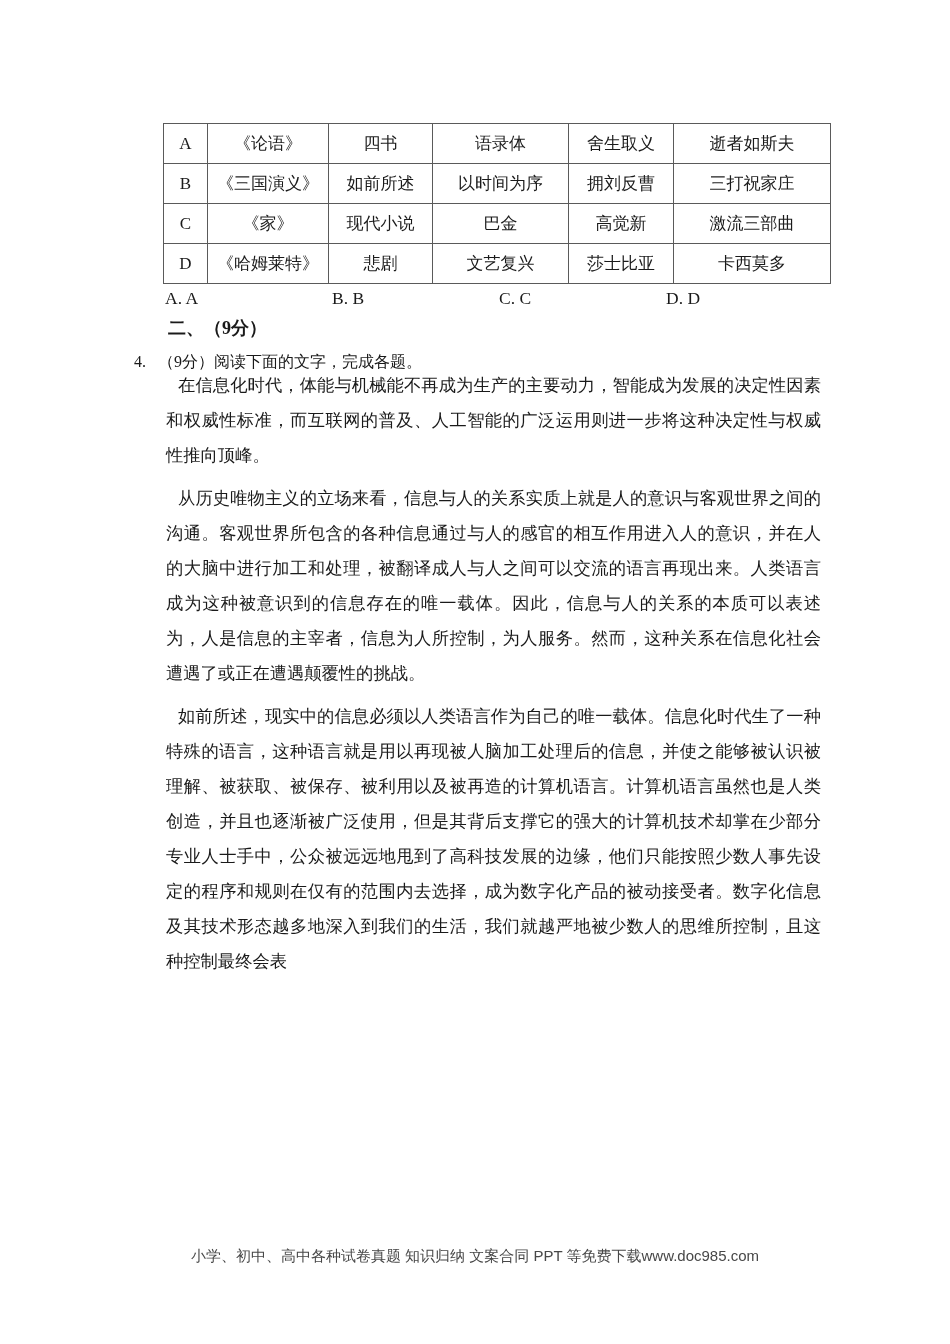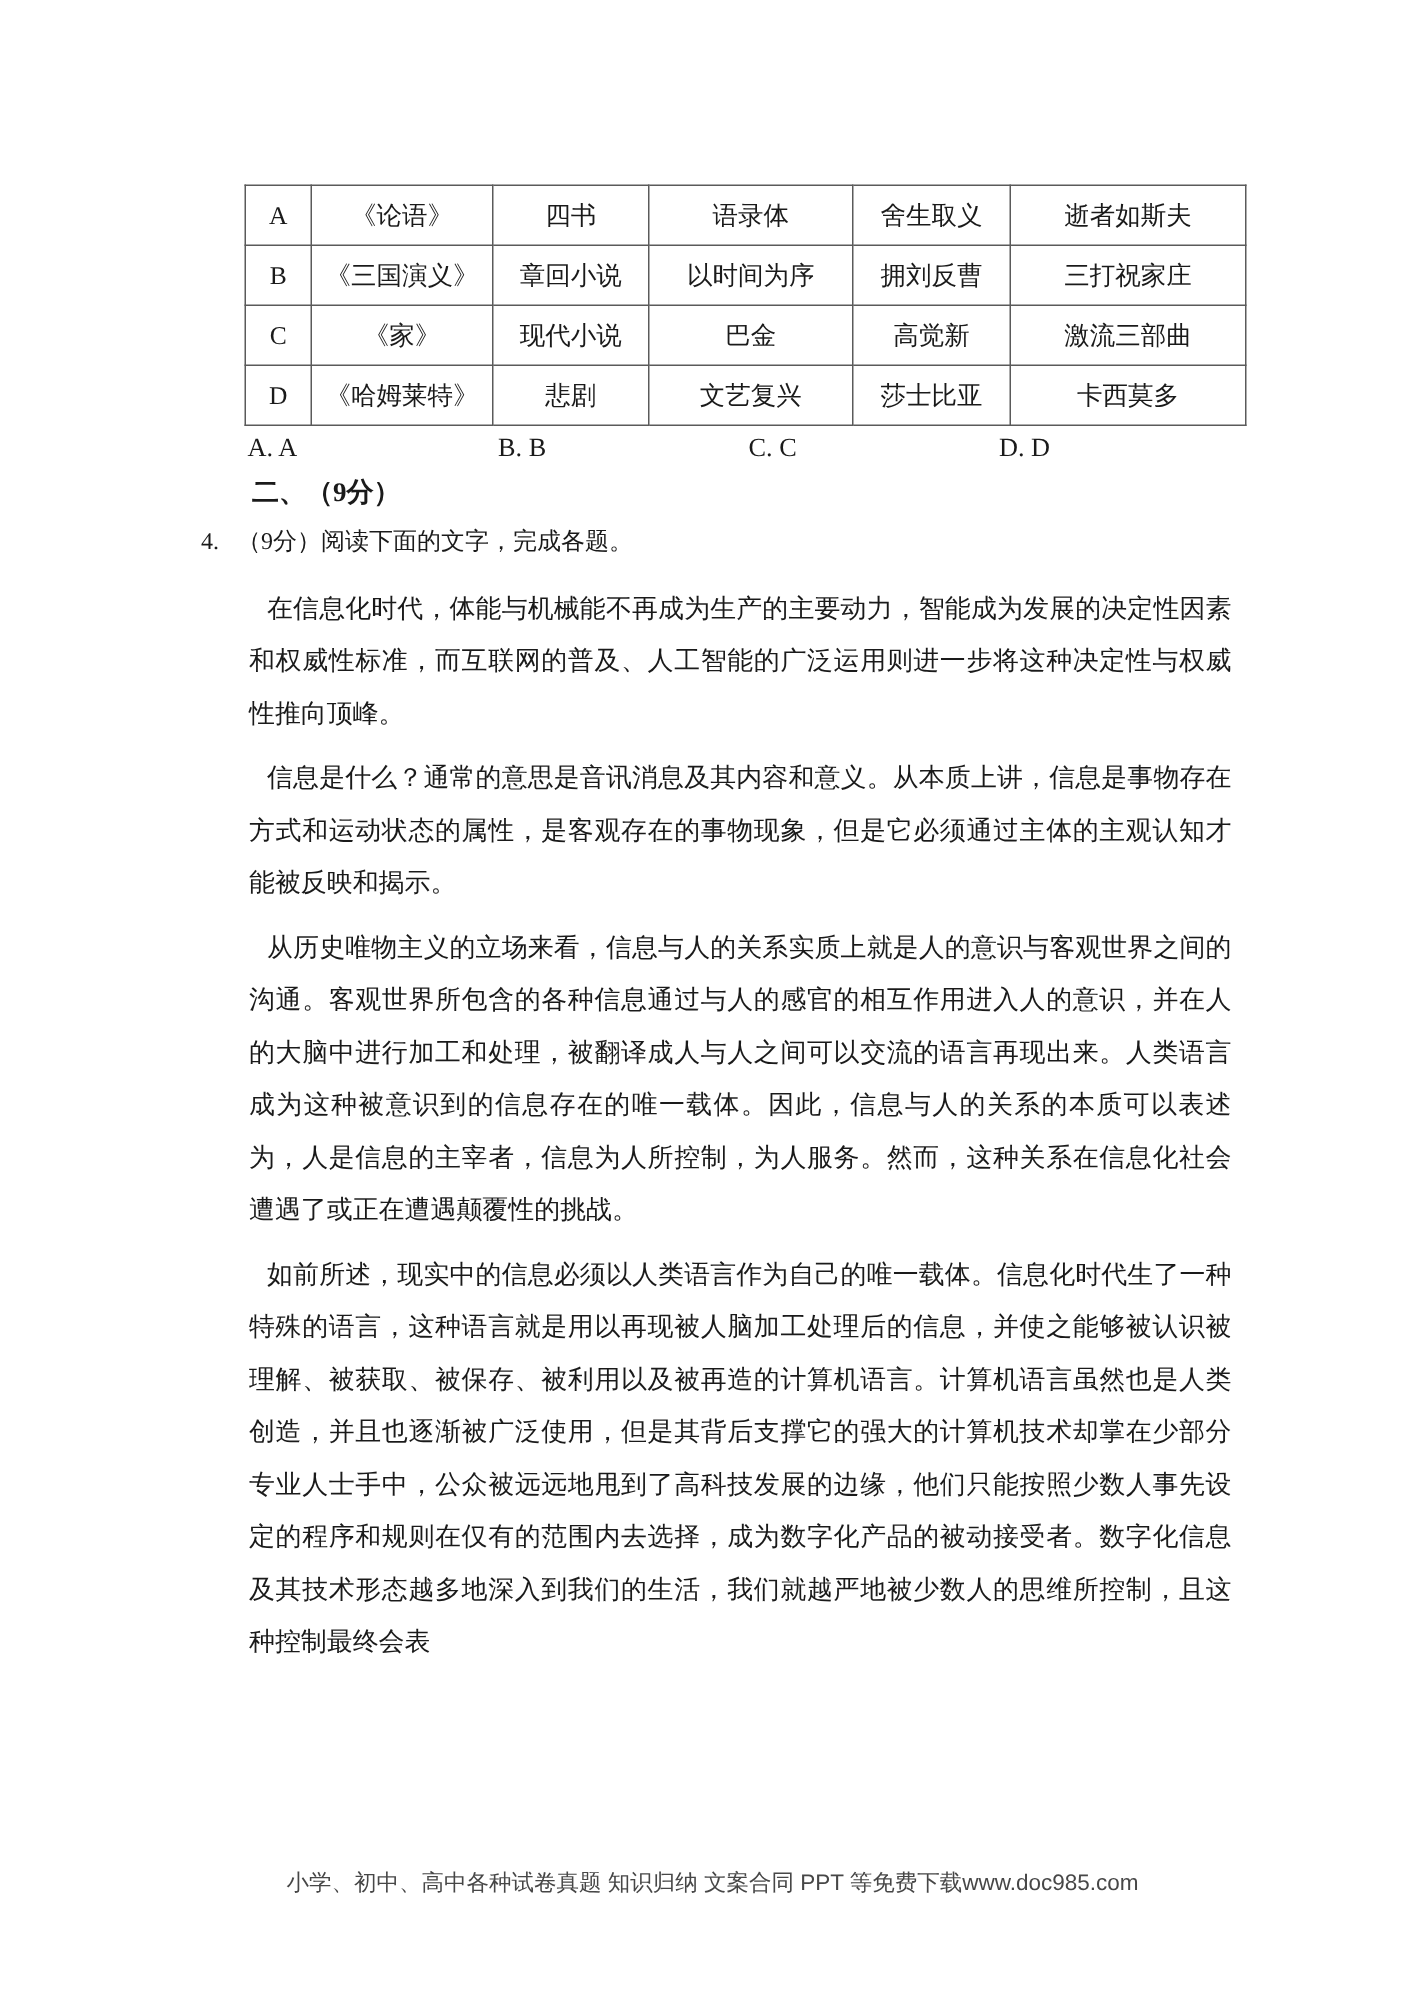--- a/index.html
+++ b/index.html
@@ -43,21 +43,21 @@
 
   
   .question-line {
     position:absolute; left:134px; top:350px;
     font-size:16px; line-height:24px; white-space:nowrap;
   }
   .question-line .q-num { display:inline-block; margin-right:12px; }
 
   
   .passage {
-    position:absolute; left:166px; top:388px; width:655px;
+    position:absolute; left:166px; top:368px; width:655px;
     font-size:17.3px; line-height:35px;
     text-align:justify;
   }
   .passage p { margin:0 0 8px 0; text-indent:12px; }
 
   
   .footer {
     position:absolute; left:0; right:0; top:1246px;
     text-align:center;
     font-family:"Liberation Sans","DejaVu Sans",sans-serif;
@@ -85,21 +85,21 @@
         <td>A</td>
         <td>《论语》</td>
         <td>四书</td>
         <td>语录体</td>
         <td>舍生取义</td>
         <td>逝者如斯夫</td>
       </tr>
       <tr>
         <td>B</td>
         <td>《三国演义》</td>
-        <td>章回小说</td>
+        <td>如前所述</td>
         <td>以时间为序</td>
         <td>拥刘反曹</td>
         <td>三打祝家庄</td>
       </tr>
       <tr>
         <td>C</td>
         <td>《家》</td>
         <td>现代小说</td>
         <td>巴金</td>
         <td>高觉新</td>
@@ -121,21 +121,20 @@
   </div>
 
   <div class="section-title">二、（9分）</div>
 
   <div class="question-line">
     <span class="q-num">4.</span><span>（9分）阅读下面的文字，完成各题。</span>
   </div>
 
   <div class="passage">
     <p>在信息化时代，体能与机械能不再成为生产的主要动力，智能成为发展的决定性因素和权威性标准，而互联网的普及、人工智能的广泛运用则进一步将这种决定性与权威性推向顶峰。</p>
-    <p>信息是什么？通常的意思是音讯消息及其内容和意义。从本质上讲，信息是事物存在方式和运动状态的属性，是客观存在的事物现象，但是它必须通过主体的主观认知才能被反映和揭示。</p>
     <p>从历史唯物主义的立场来看，信息与人的关系实质上就是人的意识与客观世界之间的沟通。客观世界所包含的各种信息通过与人的感官的相互作用进入人的意识，并在人的大脑中进行加工和处理，被翻译成人与人之间可以交流的语言再现出来。人类语言成为这种被意识到的信息存在的唯一载体。因此，信息与人的关系的本质可以表述为，人是信息的主宰者，信息为人所控制，为人服务。然而，这种关系在信息化社会遭遇了或正在遭遇颠覆性的挑战。</p>
     <p>如前所述，现实中的信息必须以人类语言作为自己的唯一载体。信息化时代生了一种特殊的语言，这种语言就是用以再现被人脑加工处理后的信息，并使之能够被认识被理解、被获取、被保存、被利用以及被再造的计算机语言。计算机语言虽然也是人类创造，并且也逐渐被广泛使用，但是其背后支撑它的强大的计算机技术却掌在少部分专业人士手中，公众被远远地甩到了高科技发展的边缘，他们只能按照少数人事先设定的程序和规则在仅有的范围内去选择，成为数字化产品的被动接受者。数字化信息及其技术形态越多地深入到我们的生活，我们就越严地被少数人的思维所控制，且这种控制最终会表</p>
   </div>
 
   <div class="footer">
     <span>小学、初中、高中各种试卷真题 知识归纳 文案合同 PPT 等免费下载</span><span class="site">www.doc985.com</span>
   </div>
 
 </div>
 

